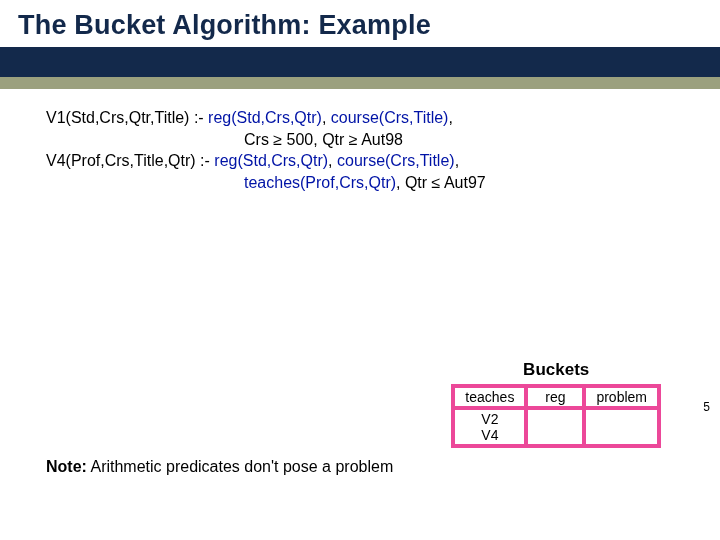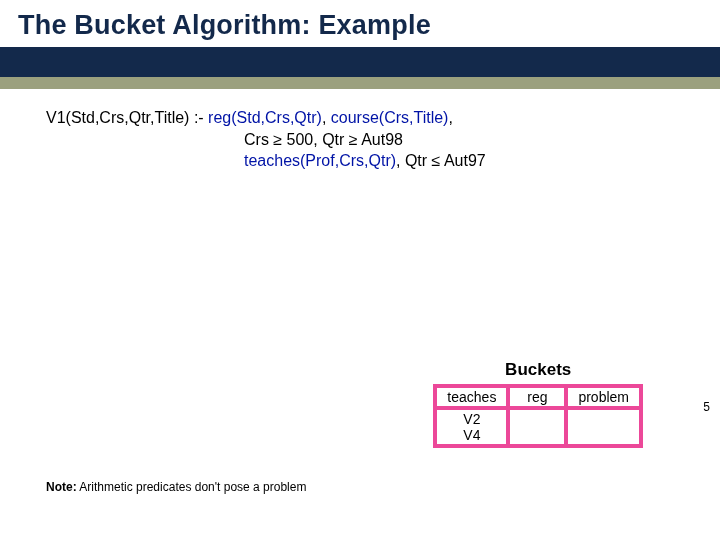--- a/index.html
+++ b/index.html
@@ -36,21 +36,21 @@
     font-size: 16px;
     color: #000;
     line-height: 1.35;
   }
   .views { margin-bottom: 16px; }
   .views p { margin: 0; }
   .blue-txt { color: #0013A6; }
   .query-block { margin-bottom: 8px; }
   .buckets-area {
     position: absolute;
-    right: 77px;
+    right: 59px;
     top: 360px;
     text-align: center;
   }
   .buckets-label {
     font-weight: bold;
     font-size: 17px;
     margin-bottom: 4px;
   }
   .buckets-table {
     border-collapse: collapse;
@@ -70,22 +70,22 @@
     top: 416px;
     font-size: 16px;
   }
   .arrow {
     font-family: Arial, sans-serif;
     font-weight: bold;
   }
   .note {
     position: absolute;
     left: 46px;
-    top: 480px;
-    font-size: 12px;
+    top: 458px;
+    font-size: 16px;
   }
   .note b { font-weight: bold; }
   .page-num {
     position: absolute;
     right: 10px;
     bottom: 6px;
     font-size: 12px;
     color: #000;
   }
 </style>
@@ -100,20 +100,23 @@
   <div class="blue-band"></div>
   <div class="olive-band"></div>
 
   <div class="content">
 
     <div class="views">
       <p>
         <span>V1(Std,Crs,Qtr,Title) :- </span><span class="blue-txt">reg(Std,Crs,Qtr)</span><span>, </span><span class="blue-txt">course(Crs,Title)</span><span>,</span>
       </p>
       <p style="padding-left:198px;">Crs ≥ 500, Qtr ≥ Aut98</p>
+      <p>
+        <span>V4(Prof,Crs,Title,Qtr) :- </span><span class="blue-txt">reg(Std,Crs,Qtr)</span><span>, </span><span class="blue-txt">course(Crs,Title)</span><span>,</span>
+      </p>
       <p style="padding-left:198px;">
         <span class="blue-txt">teaches(Prof,Crs,Qtr)</span><span>, Qtr ≤ Aut97</span>
       </p>
     </div>
 
 
   </div>
 
   <div class="buckets-area">
     <div class="buckets-label">Buckets</div>

